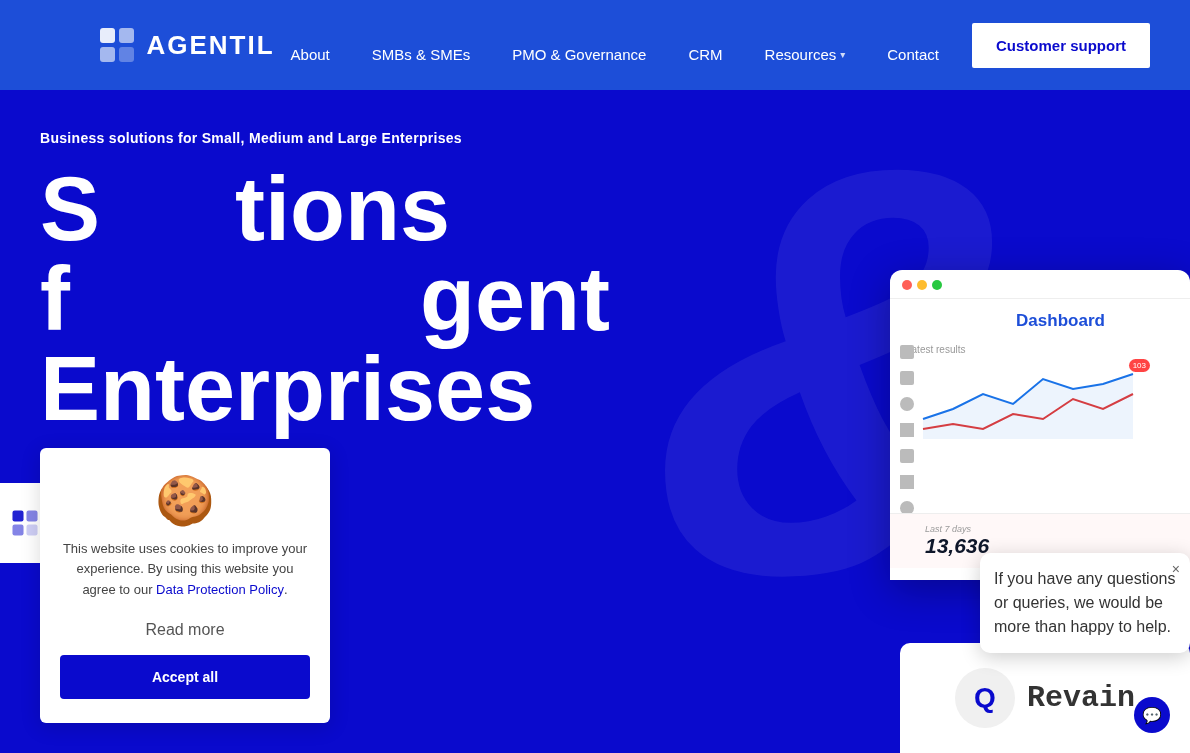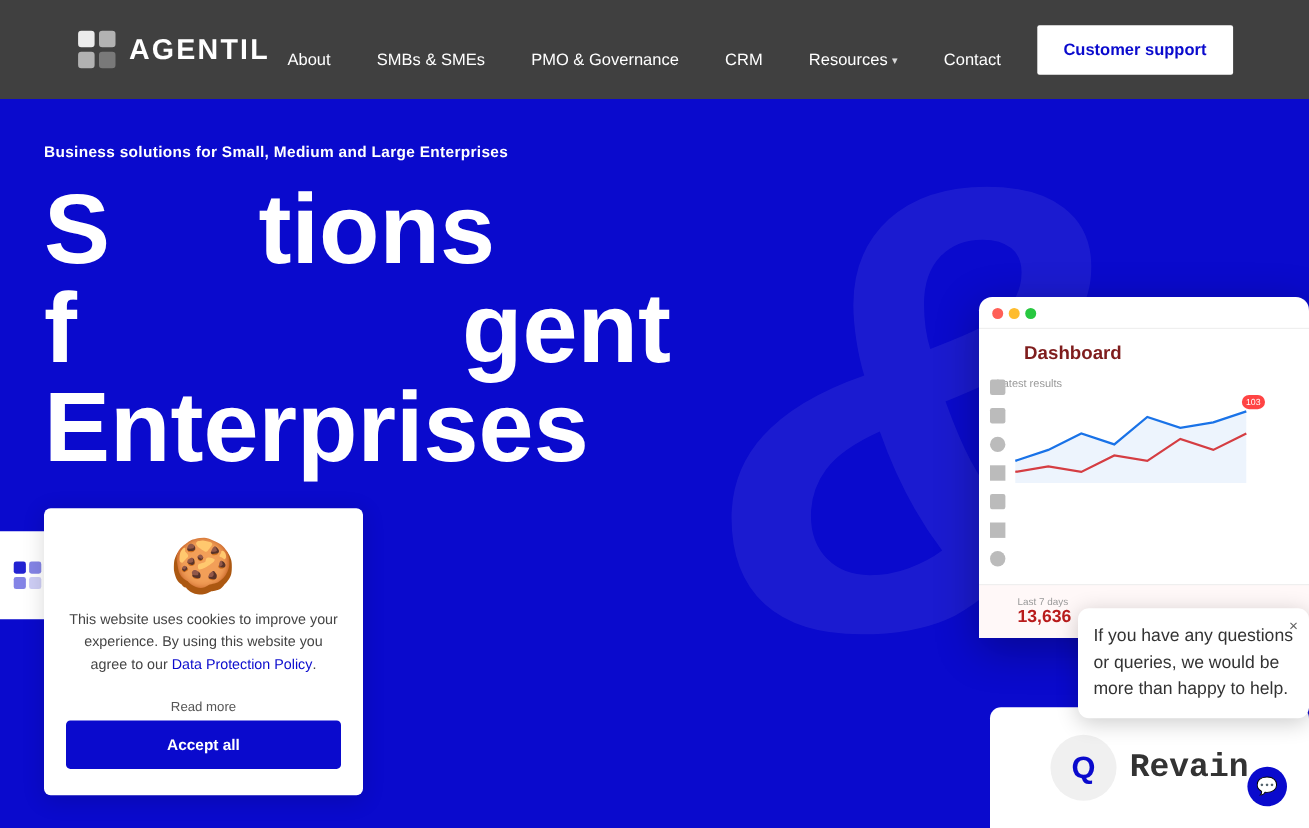--- a/index.html
+++ b/index.html
@@ -33,24 +33,24 @@
       font-style: italic;
       pointer-events: none;
     }
 
     
     .navbar {
       position: relative;
       z-index: 10;
       display: flex;
       align-items: center;
-      justify-content: center;
+      justify-content: flex-end;
       padding: 0 40px;
       height: 90px;
-      background-color: #404040;
+      background-color: #1d4ed8;
     }
 
     .navbar-left {
       display: flex;
       align-items: center;
     }
 
     .logo-container {
       display: flex;
       align-items: center;
@@ -153,23 +153,24 @@
 
     .dot {
       width: 10px; height: 10px;
       border-radius: 50%;
     }
     .dot-red { background: #ff5f57; }
     .dot-yellow { background: #febc2e; }
     .dot-green { background: #28c840; }
 
     .dashboard-title {
+      text-align: center;
       font-size: 17px;
       font-weight: 600;
-      color: #7f1d1d;
+      color: #1d4ed8;
       padding: 12px 0 8px;
       margin-left: 41px;
     }
 
     .dashboard-sidebar-icons {
       position: absolute;
       left: 10px;
       top: 45px;
       display: flex;
       flex-direction: column;
@@ -284,24 +285,25 @@
       text-decoration: none;
       font-weight: 500;
     }
 
     .read-more-btn {
       display: block;
       width: 100%;
       background: transparent;
       border: none;
       color: #555;
-      font-size: 12px;
+      font-size: 16px;
       font-weight: 500;
       cursor: pointer;
       padding: 6px 0;
+      margin-bottom: 10px;
     }
 
     .accept-all-btn {
       display: block;
       width: 100%;
       background: #0a0acd;
       color: white;
       border: none;
       padding: 14px;
       font-size: 14px;
@@ -396,23 +398,23 @@
 
         <polyline points="0,60 30,50 60,35 90,45 120,20 150,30 180,25 210,15" fill="none" stroke="#1a73e8" stroke-width="2"></polyline>
 
         <polyline points="0,70 30,65 60,70 90,55 120,60 150,40 180,50 210,35" fill="none" stroke="#e53935" stroke-width="2"></polyline>
 
         <polygon points="0,60 30,50 60,35 90,45 120,20 150,30 180,25 210,15 210,80 0,80" fill="rgba(26,115,232,0.08)"></polygon>
       </svg>
     </div>
   </div>
 
-  <div style="position:absolute;bottom:0;left:0;right:0;background:#fff8f8;border-top:1px solid #eee;padding:10px 15px 10px 35px;">
+  <div style="position:absolute;bottom:12px;left:0;right:0;background:#fff8f8;border-top:1px solid #eee;padding:10px 15px 10px 35px;font-style:italic;">
     <div style="font-size:9px;color:#999;">Last 7 days</div>
-    <div style="font-size:16px;font-weight:700;color:#b91c1c;">13,636</div>
+    <div style="font-size:21px;font-weight:700;color:#0f172a;">13,636</div>
   </div>
 </div>
 
 <div style="position:absolute;bottom:190px;left:0;width:50px;height:80px;background:white;border-radius:0 4px 4px 0;display:flex;align-items:center;justify-content:center;z-index:7;">
   <svg width="28" height="28" viewBox="0 0 38 38" fill="none">
     <rect x="2" y="2" width="15" height="15" rx="3" fill="#0a0acd" opacity="0.9"></rect>
     <rect x="21" y="2" width="15" height="15" rx="3" fill="#0a0acd" opacity="0.5"></rect>
     <rect x="2" y="21" width="15" height="15" rx="3" fill="#0a0acd" opacity="0.5"></rect>
     <rect x="21" y="21" width="15" height="15" rx="3" fill="#0a0acd" opacity="0.2"></rect>
   </svg>

